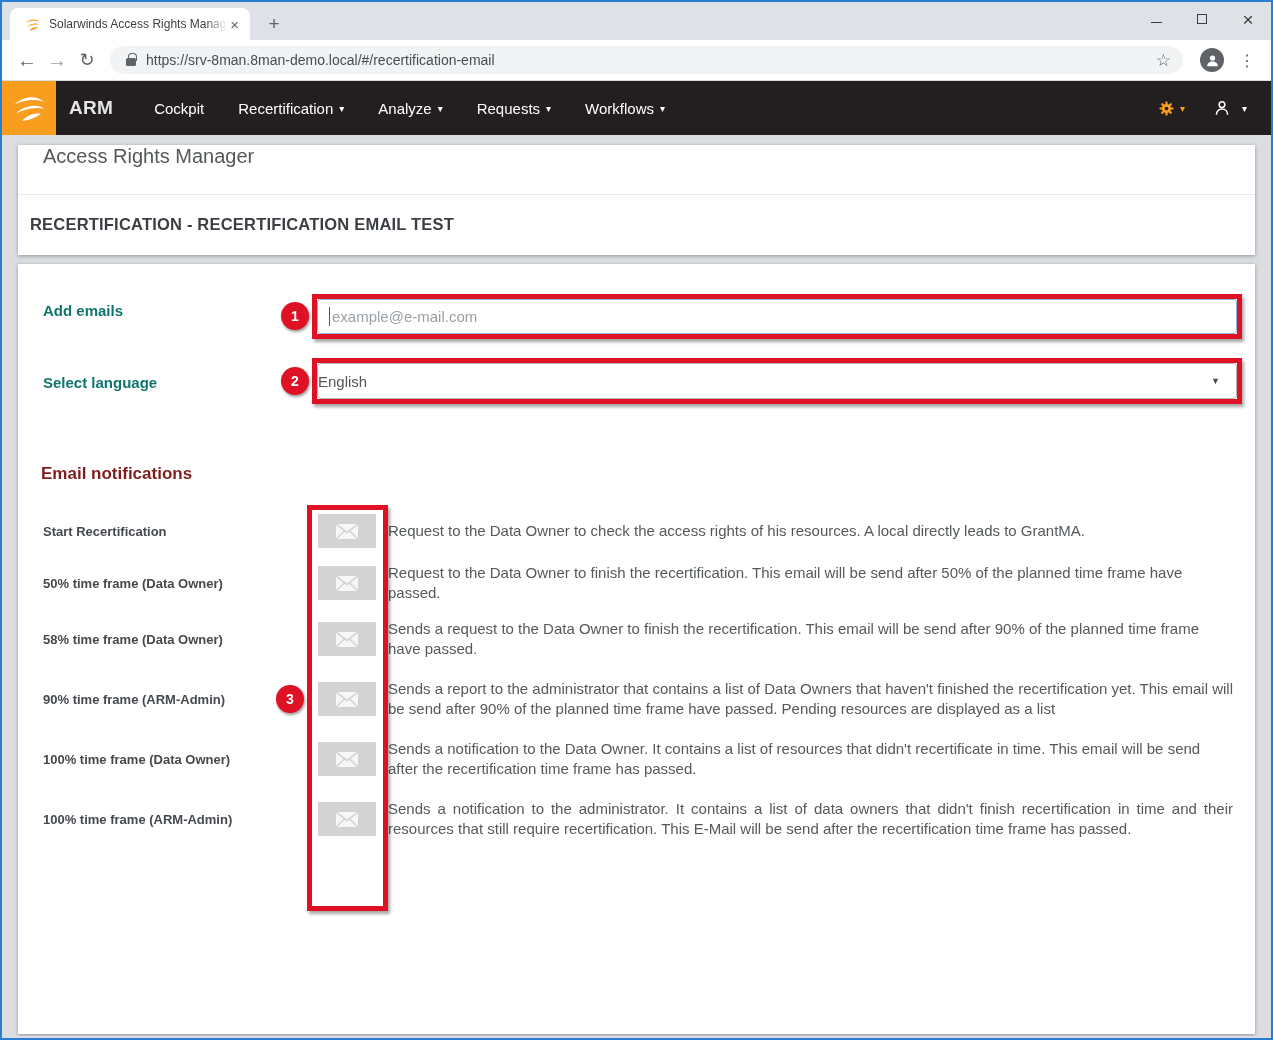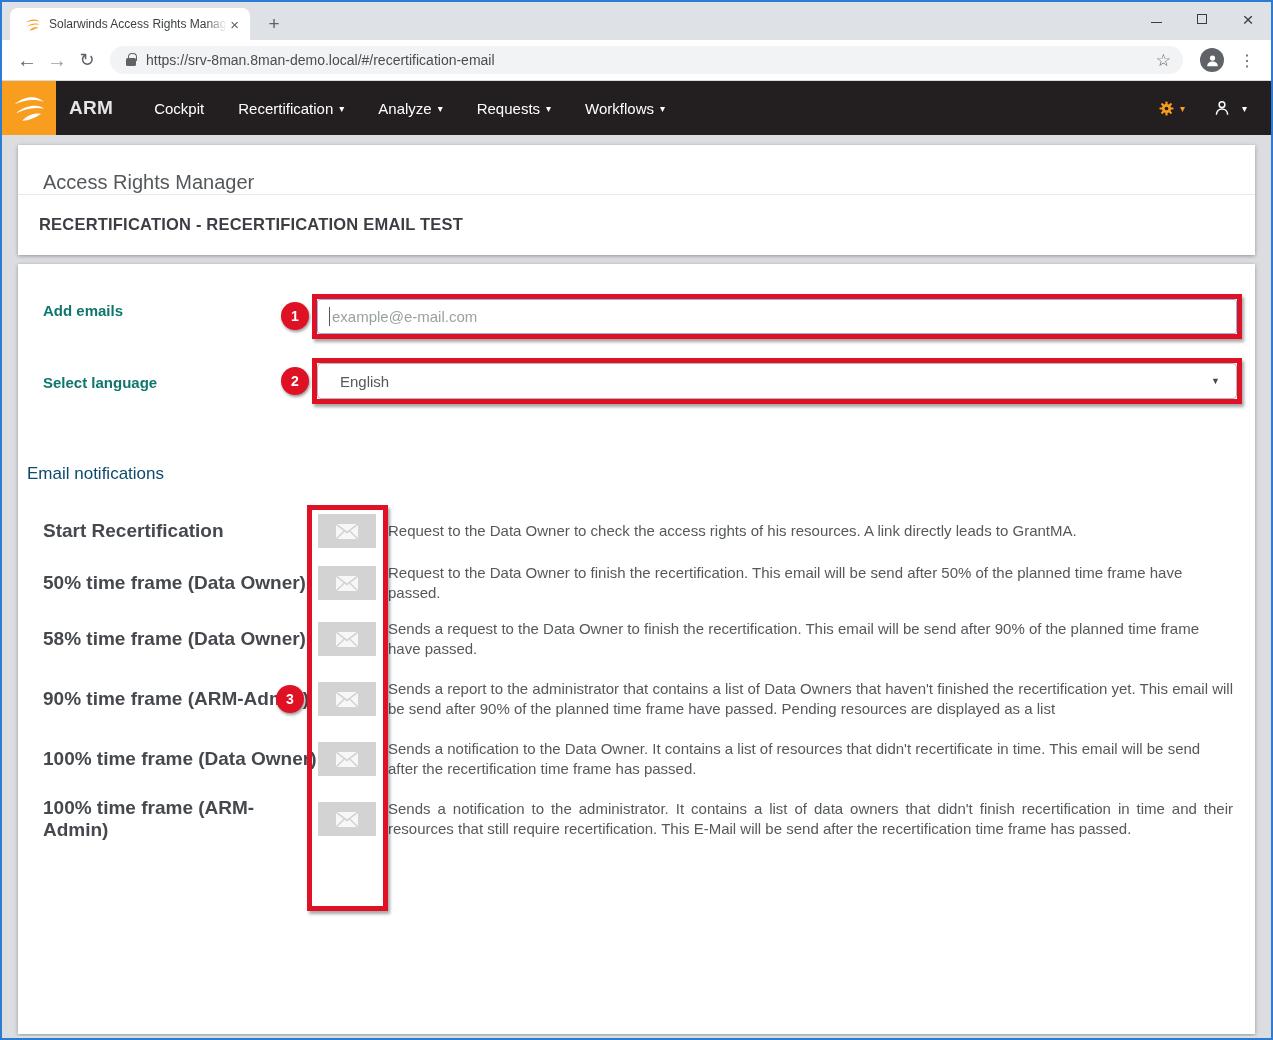--- a/index.html
+++ b/index.html
@@ -48,52 +48,52 @@
   .caret { font-size:10px; margin-left:6px; color:#fff; }
   .nav-right { margin-left:auto; display:flex; align-items:center; gap:28px; padding-right:24px; }
   .icon-group { display:flex; align-items:center; gap:5px; }
   .caret-orange { font-size:10px; color:#f99d1e; }
 
   
   .page { position:absolute; top:135px; left:2px; right:2px; bottom:2px;
           background:#dcdde0; padding:8px 14px 6px; overflow:hidden; }
   .card { background:#fff; box-shadow:0 1px 4px rgba(0,0,0,.33); }
   .card-head { height:110px; margin-bottom:9px; }
-  .apptitle-row { height:50px; display:flex; align-items:flex-end; padding-left:25px; border-bottom:1px solid #e9e9ea; }
+  .apptitle-row { height:50px; display:flex; align-items:flex-start; padding-left:25px; border-bottom:1px solid #e9e9ea; }
   .app-title { font-size:20px; color:#54585b; }
-  .sectiontitle-row { height:59px; display:flex; align-items:center; padding-left:21px; }
+  .sectiontitle-row { height:59px; display:flex; align-items:center; padding-left:12px; }
   .section-title { font-size:16.5px; font-weight:bold; color:#3b3f44; letter-spacing:.2px; }
   .card-main { position:relative; height:770px; }
 
   .f-label { position:absolute; left:25px; font-size:15px; font-weight:bold; color:#0f766e; }
   .redbox { position:absolute; border:5px solid #df1125; box-shadow:2px 3px 3px rgba(0,0,0,.35); z-index:3; }
   .redbox1 { left:294px; top:30px; width:930px; height:45px; }
   .redbox2 { left:294px; top:94px; width:930px; height:46px; }
   .redbox3 { left:289px; top:241px; width:81px; height:406px; pointer-events:none; background:transparent; }
 
   .email-input { width:100%; height:100%; border:1px solid #88b9e6; border-radius:3px;
                  font-family:"Liberation Sans",sans-serif; font-size:15px; padding-left:14px; color:#ef4444; outline:none; }
   .email-input::placeholder { color:#9aa0a4; }
   .text-caret { position:absolute; left:12px; top:8px; width:1px; height:19px; background:#555; z-index:4; }
 
   .select { position:relative; width:100%; height:100%; border:1px solid #b6b9bc; border-radius:4px; background:#fff;
-            font-size:15px; color:#54585b; display:flex; align-items:center; padding-left:22px; }
+            font-size:15px; color:#54585b; display:flex; align-items:center; }
   .select-arrow { position:absolute; right:16px; top:50%; transform:translateY(-50%); font-size:9px; color:#4a4a4a; }
 
   .badge { position:absolute; width:28px; height:28px; border-radius:50%; background:#df1125; color:#fff;
            font-size:14px; font-weight:bold; display:flex; align-items:center; justify-content:center;
            box-shadow:1px 2px 3px rgba(0,0,0,.4); z-index:5; }
   .badge1 { left:263px; top:38px; }
   .badge2 { left:263px; top:103px; }
   .badge3 { left:258px; top:421px; }
 
-  .notif-heading { position:absolute; left:9px; top:200px; font-size:17px; font-weight:normal; color:#0c4a6e; }
+  .notif-heading { position:absolute; left:23px; top:200px; font-size:17px; font-weight:bold; color:#7f1d1d; }
 
   .n-row { position:absolute; left:0; right:0; height:52px; display:flex; align-items:center; padding-left:25px; }
-  .n-label { width:275px; font-size:19px; font-weight:bold; color:#45494e; flex:0 0 auto; }
+  .n-label { width:275px; font-size:13px; font-weight:bold; color:#45494e; flex:0 0 auto; }
   .n-btn { width:58px; height:34px; background:#d3d3d3; display:flex; align-items:center; justify-content:center;
            flex:0 0 auto; margin-right:12px; border:none; }
   .n-desc { width:845px; font-size:15px; line-height:20px; color:#55595c; }
   .n-desc.justify { text-align:justify; }
   .r1{top:241px}.r2{top:293px}.r3{top:349px}.r4{top:409px}.r5{top:469px}.r6{top:529px}.r7{top:589px}
 </style>
 </head>
 <body>
 
 <div class="window">
@@ -232,21 +232,21 @@
       <div class="notif-heading">Email notifications</div>
 
       <div class="n-row r1">
         <span class="n-label">Start Recertification</span>
         <button class="n-btn">
           <svg width="22" height="15" viewBox="0 0 22 15">
             <rect width="22" height="15" fill="#f7f7f7"></rect>
             <path d="M0 0 L11 8.5 L22 0 M0 15 L8.3 7 M22 15 L13.7 7" stroke="#d3d3d3" stroke-width="1.6" fill="none"></path>
           </svg>
         </button>
-        <span class="n-desc">Request to the Data Owner to check the access rights of his resources. A link directly leads to GrantMA.</span>
+        <span class="n-desc">Request to the Data Owner to check the access rights of his resources. A local directly leads to GrantMA.</span>
       </div>
 
       <div class="n-row r2">
         <span class="n-label">50% time frame (Data Owner)</span>
         <button class="n-btn">
           <svg width="22" height="15" viewBox="0 0 22 15">
             <rect width="22" height="15" fill="#f7f7f7"></rect>
             <path d="M0 0 L11 8.5 L22 0 M0 15 L8.3 7 M22 15 L13.7 7" stroke="#d3d3d3" stroke-width="1.6" fill="none"></path>
           </svg>
         </button>

